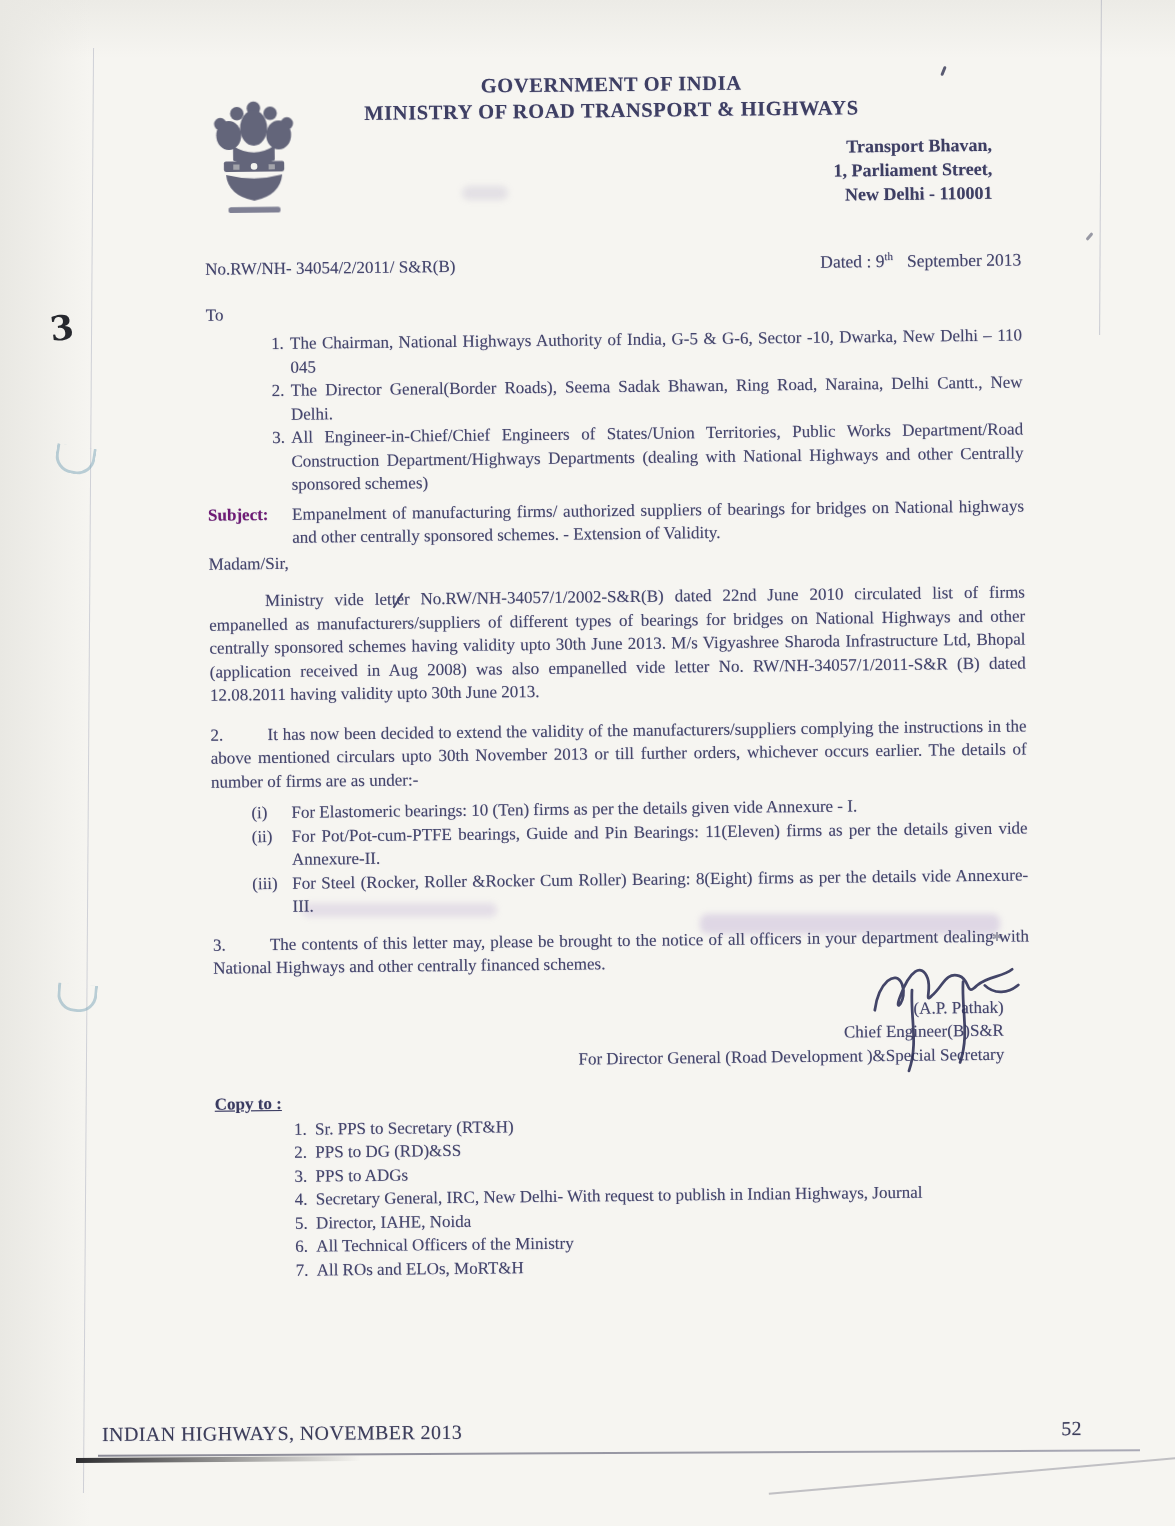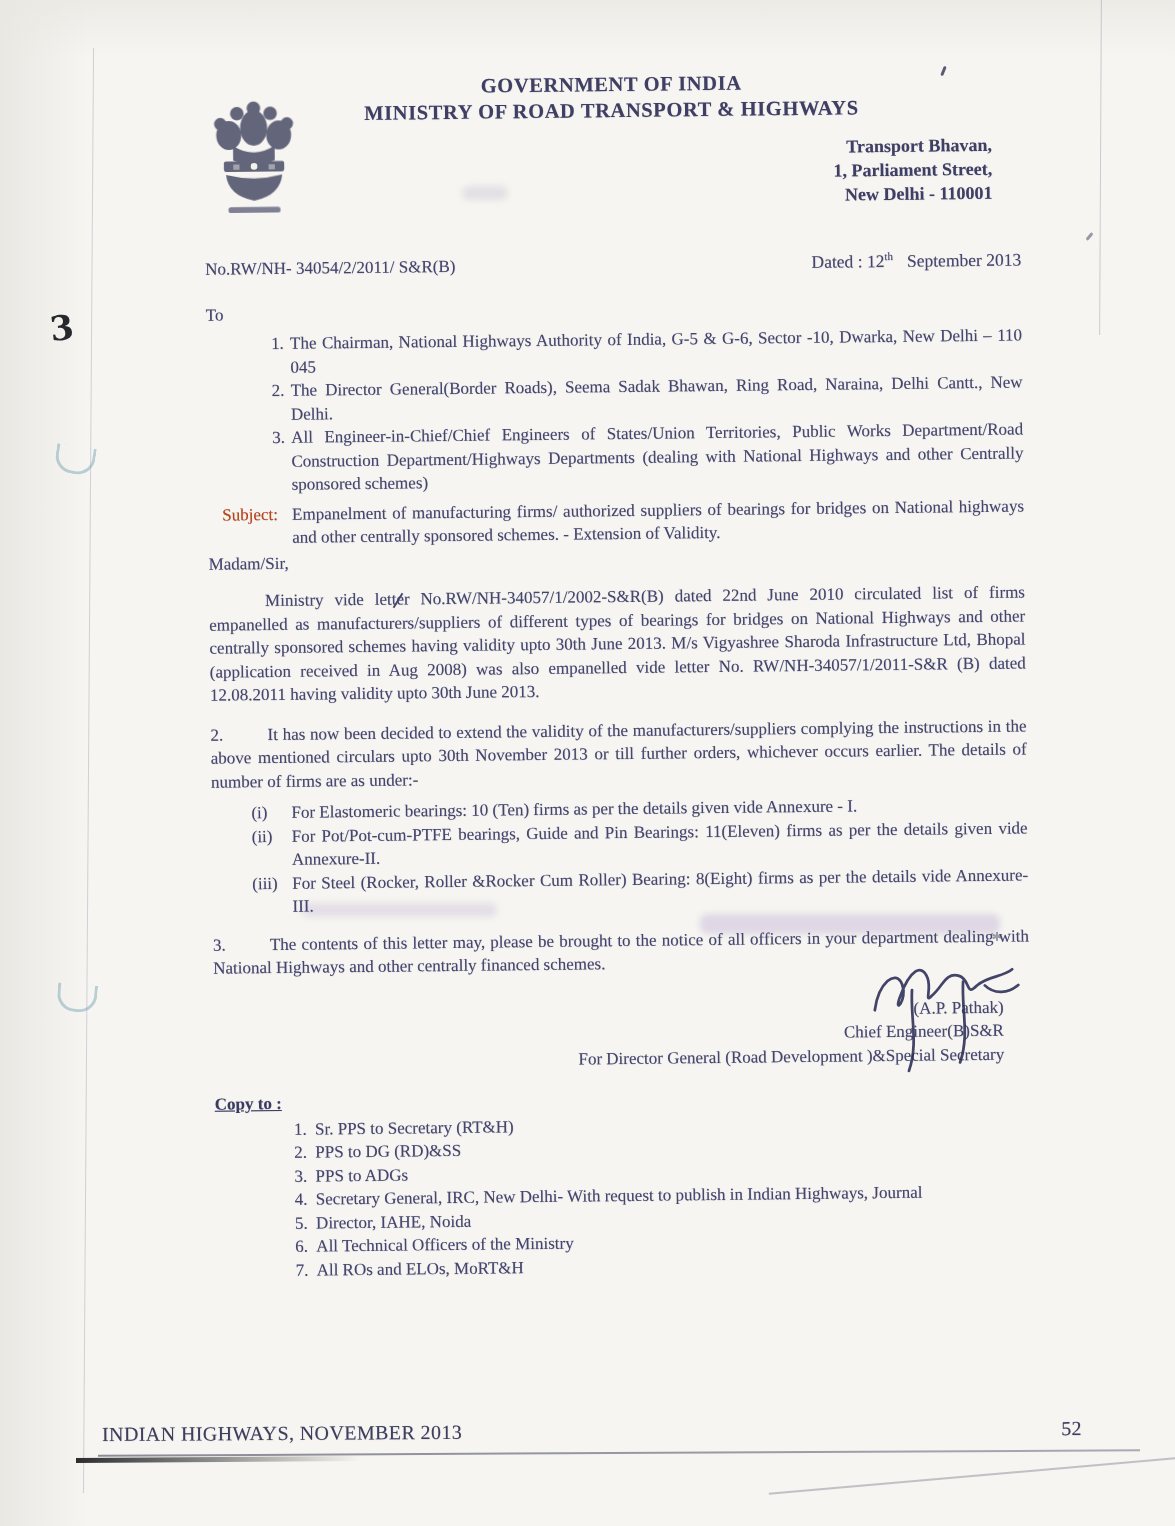--- a/index.html
+++ b/index.html
@@ -50,21 +50,21 @@
     line-height:24px;padding-right:28px;color:#3e3f63;}
   .emblem{position:absolute;left:-2px;top:20px;}
   .ref-row{display:flex;justify-content:space-between;margin-top:44px;align-items:baseline;}
   .date{font-size:17.5px;}
   .date .sup{font-size:11px;vertical-align:super;line-height:0;}
   .date .rest{margin-left:14px;}
   .to{margin-top:22px;}
   ol.recipients{margin:6px 0 0 0;padding-left:82px;}
   ol.recipients li{text-align:justify;padding-left:2px;}
   .subject{display:flex;margin-top:6px;}
-  .subject .lbl{flex:0 0 84px;font-weight:normal;color:#c2410c;text-align:center;}
+  .subject .lbl{flex:0 0 84px;font-weight:bold;color:#701a75;}
   .subject .txt{flex:1;text-align:justify;}
   .salutation{margin-top:2px;}
   p.body{margin:14px 0 0 0;text-align:justify;}
   p.p1{text-indent:56px;margin-top:14px;}
   p.p2{margin-top:16px;} p.p3{margin-top:14px;}
   .pnum{display:inline-block;width:57px;}
   ul.firms{margin:8px 0 0 40px;padding:0;list-style:none;}
   ul.firms li{display:flex;}
   ul.firms .mk{flex:0 0 40px;}
   ul.firms .tx{flex:1;text-align:justify;}
@@ -139,21 +139,21 @@
       <div class="org">MINISTRY OF ROAD TRANSPORT &amp; HIGHWAYS</div>
       <div class="addr">
         <div>Transport Bhavan,</div>
         <div>1, Parliament Street,</div>
         <div>New Delhi - 110001</div>
       </div>
     </div>
 
     <div class="ref-row">
       <span>No.RW/NH- 34054/2/2011/ S&amp;R(B)</span>
-      <span class="date"><span>Dated : 12</span><span class="sup">th</span><span class="rest">September 2013</span></span>
+      <span class="date"><span>Dated : 9</span><span class="sup">th</span><span class="rest">September 2013</span></span>
     </div>
 
     <div class="to">To</div>
 
     <ol class="recipients">
 
     <li>The Chairman, National Highways Authority of India, G-5 &amp; G-6, Sector -10, Dwarka, New Delhi – 110 045</li>
         <li>The Director General(Border Roads), Seema Sadak Bhawan, Ring Road, Naraina, Delhi Cantt., New Delhi.</li>
         <li>All Engineer-in-Chief/Chief Engineers of States/Union Territories, Public Works Department/Road Construction Department/Highways Departments (dealing with National Highways and other Centrally sponsored schemes)</li>
       </ol>

